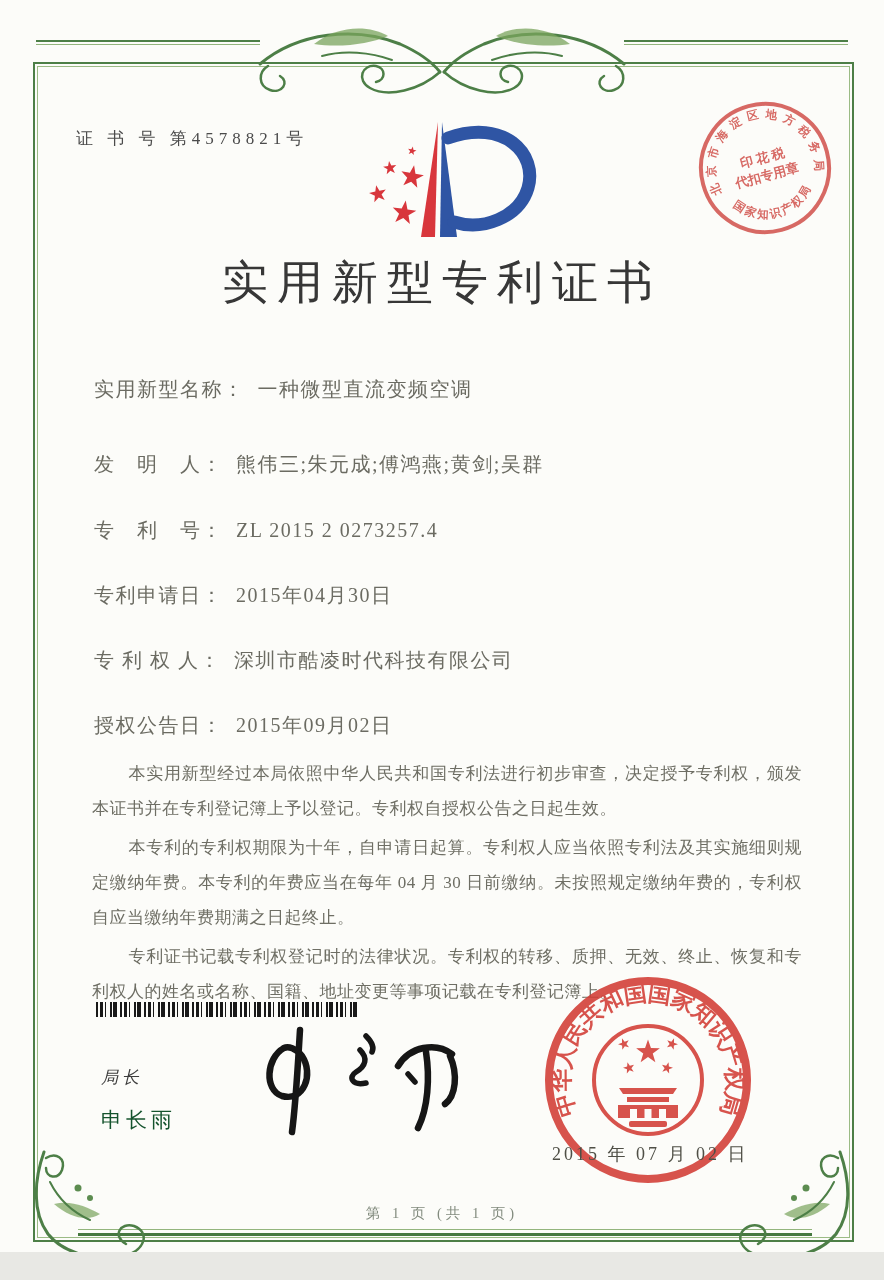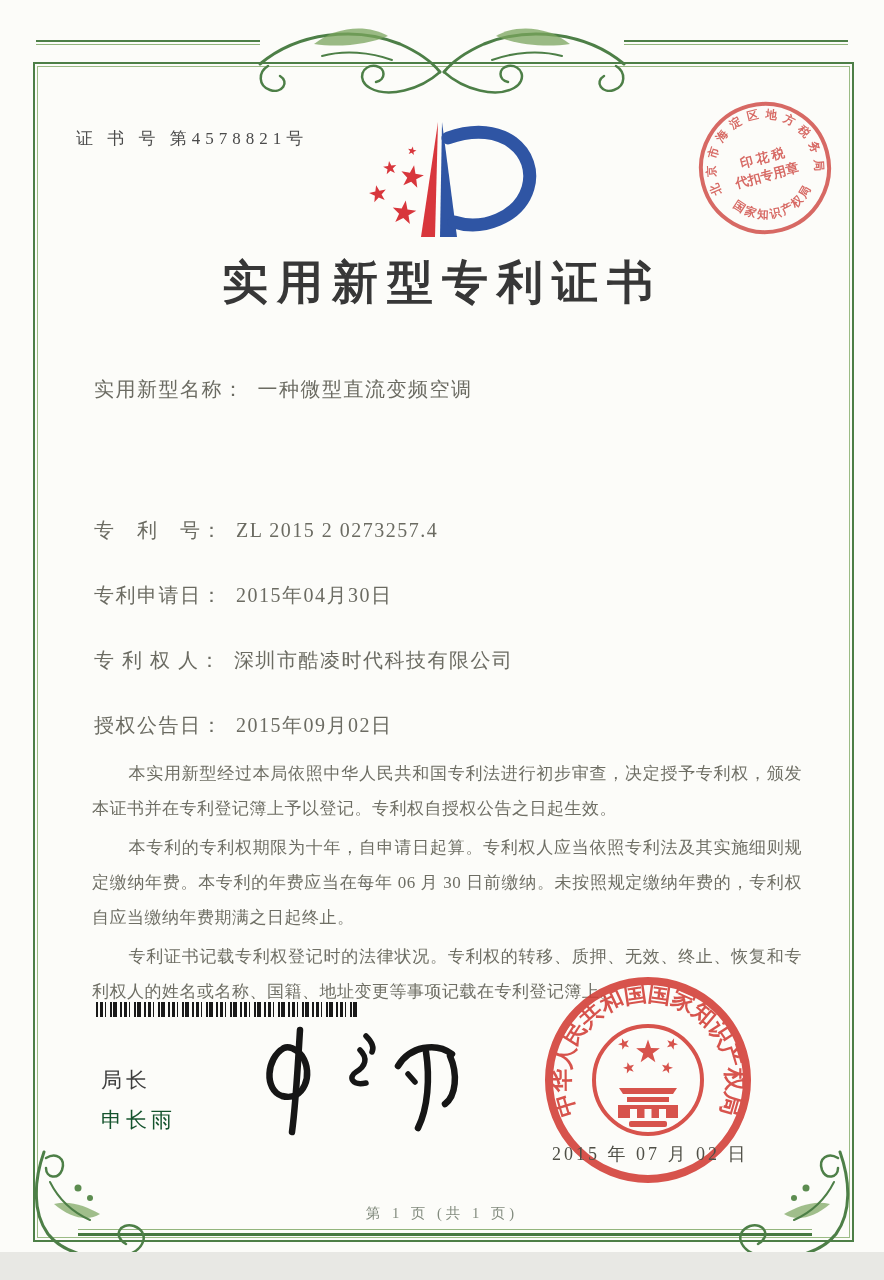--- a/index.html
+++ b/index.html
@@ -13,37 +13,37 @@
   .hline{position:absolute;background:#4d7f47;}
   .hline.light{background:#93b57d;}
   .inner-frame{position:absolute;left:33px;top:62px;width:817px;height:1176px;border:2px solid #4d7f47;}
   .inner-frame .inner2{position:absolute;inset:2px;border:1px solid #9bbb85;}
   .bottom-thick{position:absolute;left:78px;top:1233px;width:734px;height:3px;background:#46783f;}
   .bottom-thin{position:absolute;left:78px;top:1229px;width:734px;height:1px;background:#93b57d;}
   .ornament{position:absolute;}
   
   .cert-no{position:absolute;left:76px;top:127px;font-size:17px;letter-spacing:5px;color:#4b4b4b;}
   .title{position:absolute;left:0;top:252px;width:100%;text-align:center;
-    font-size:46px;font-weight:700;letter-spacing:9px;color:#373737;}
+    font-size:46px;font-weight:400;letter-spacing:9px;color:#373737;}
   
   .field{position:absolute;left:94px;width:712px;font-size:20px;color:#6b6b62;letter-spacing:1.5px;white-space:nowrap;}
   .field .lbl{margin-right:13px;}
   
   .body-text{position:absolute;left:88px;top:752px;width:718px;}
   .body-text p{margin:4px;font-size:17px;line-height:35px;letter-spacing:0.5px;
     color:#6e6e64;text-indent:2.15em;text-align:justify;}
   
   .barcode{position:absolute;left:96px;top:1002px;width:262px;height:15px;
     background:repeating-linear-gradient(90deg,
       #191919 0 2px, transparent 2px 4px,
       #191919 4px 7px, transparent 7px 9px,
       #191919 9px 10px, transparent 10px 14px,
       #191919 14px 16px, transparent 16px 17px,
       #191919 17px 21px, transparent 21px 24px);}
-  .sig-title{position:absolute;left:101px;top:1066px;font-size:21px;letter-spacing:4px;color:#3d3d3d;}
+  .sig-title{position:absolute;left:101px;top:1066px;font-size:17px;letter-spacing:4px;color:#3d3d3d;font-style:italic;}
   .sig-name{position:absolute;left:101px;top:1106px;font-size:21px;letter-spacing:4px;color:#14532d;}
   .signature-svg{position:absolute;left:248px;top:1012px;}
   .seal-svg{position:absolute;left:523px;top:972px;}
   .seal-date{position:absolute;left:552px;top:1142px;font-size:18px;letter-spacing:3px;color:#4f4f46;z-index:5;}
   .footer{position:absolute;left:0;top:1196px;width:100%;text-align:center;
     font-size:14.5px;letter-spacing:4px;color:#828b7e;margin-top:8px;}
   .logo-svg{position:absolute;left:332px;top:116px;}
   .stamp-svg{position:absolute;left:678px;top:76px;}
 </style>
 </head>
@@ -138,36 +138,39 @@
       <text x="87" y="86" text-anchor="middle" font-size="13" fill="#cf4a44" font-weight="bold">印 花 税</text>
       <text x="87" y="104" text-anchor="middle" font-size="13" fill="#cf4a44" font-weight="bold">代扣专用章</text>
     </g>
   </svg>
 
   <div class="title">实用新型专利证书</div>
 
   <div class="field" style="top:376px">
     <span class="lbl">实用新型名称：</span><span>一种微型直流变频空调</span>
   </div>
+  <div class="field" style="top:451px">
+    <span class="lbl">发　明　人：</span><span>熊伟三;朱元成;傅鸿燕;黄剑;吴群</span>
+  </div>
   <div class="field" style="top:517px">
     <span class="lbl">专　利　号：</span><span>ZL 2015 2 0273257.4</span>
   </div>
   <div class="field" style="top:582px">
     <span class="lbl">专利申请日：</span><span>2015年04月30日</span>
   </div>
   <div class="field" style="top:647px">
     <span class="lbl">专 利 权 人：</span><span>深圳市酷凌时代科技有限公司</span>
   </div>
   <div class="field" style="top:712px">
     <span class="lbl">授权公告日：</span><span>2015年09月02日</span>
   </div>
 
   <div class="body-text">
     <p>本实用新型经过本局依照中华人民共和国专利法进行初步审查，决定授予专利权，颁发本证书并在专利登记簿上予以登记。专利权自授权公告之日起生效。</p>
-    <p>本专利的专利权期限为十年，自申请日起算。专利权人应当依照专利法及其实施细则规定缴纳年费。本专利的年费应当在每年 06 月 30 日前缴纳。未按照规定缴纳年费的，专利权自应当缴纳年费期满之日起终止。</p>
+    <p>本专利的专利权期限为十年，自申请日起算。专利权人应当依照专利法及其实施细则规定缴纳年费。本专利的年费应当在每年 04 月 30 日前缴纳。未按照规定缴纳年费的，专利权自应当缴纳年费期满之日起终止。</p>
     <p>专利证书记载专利权登记时的法律状况。专利权的转移、质押、无效、终止、恢复和专利权人的姓名或名称、国籍、地址变更等事项记载在专利登记簿上。</p>
   </div>
 
   <div class="barcode"></div>
 
   <div class="sig-title">局长</div>
   <div class="sig-name">申长雨</div>
 
   <svg class="signature-svg" width="235" height="135" viewBox="0 0 235 135">
     <g stroke="#161616" stroke-width="6.5" fill="none" stroke-linecap="round" stroke-linejoin="round">

